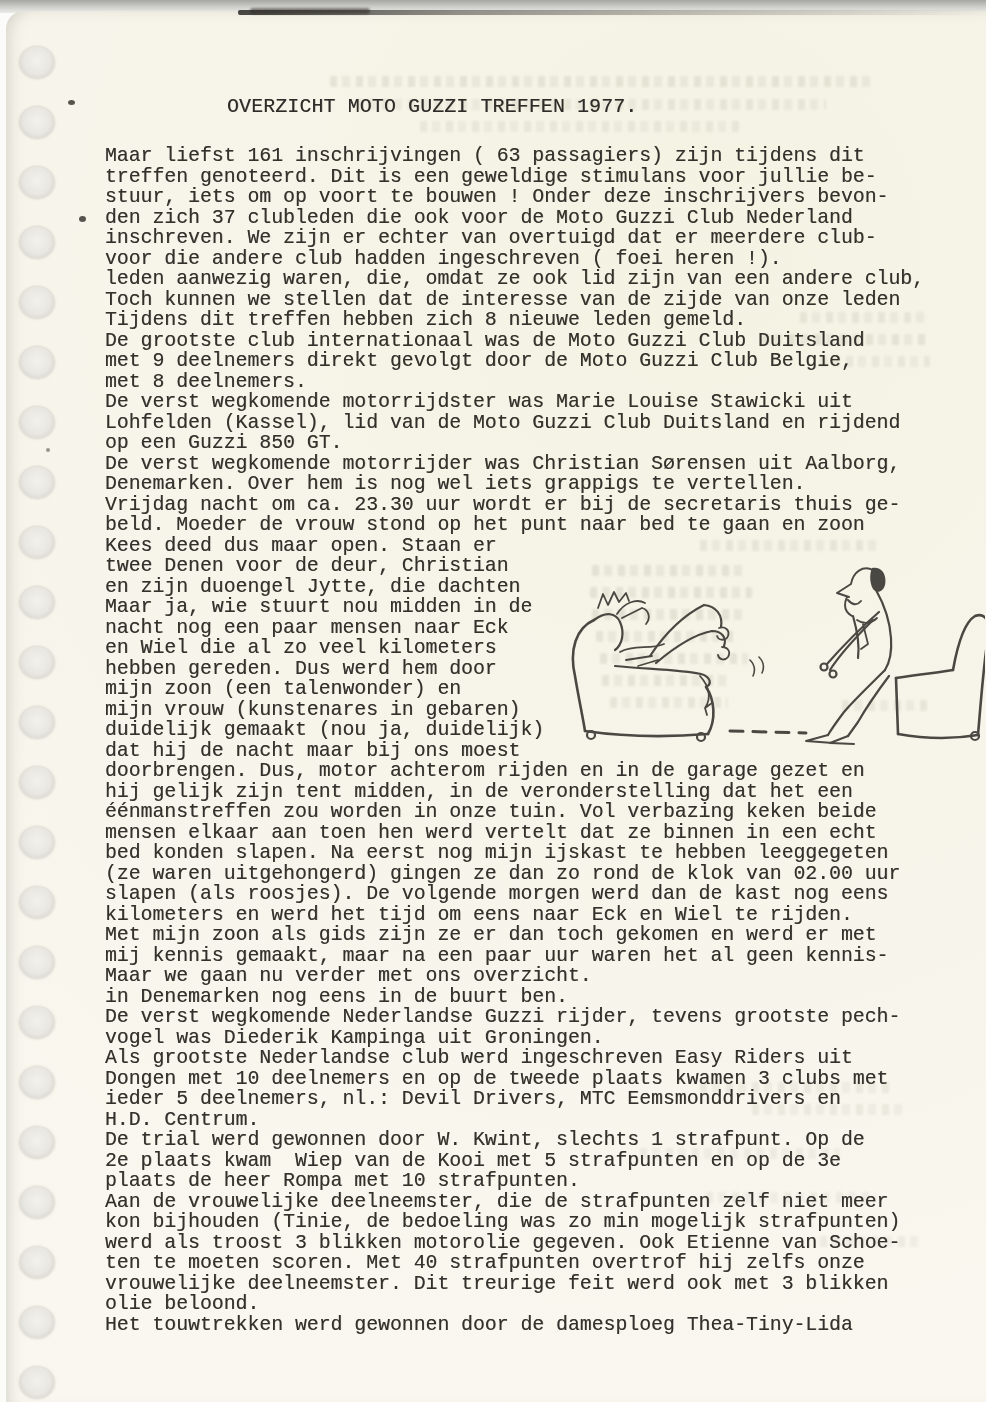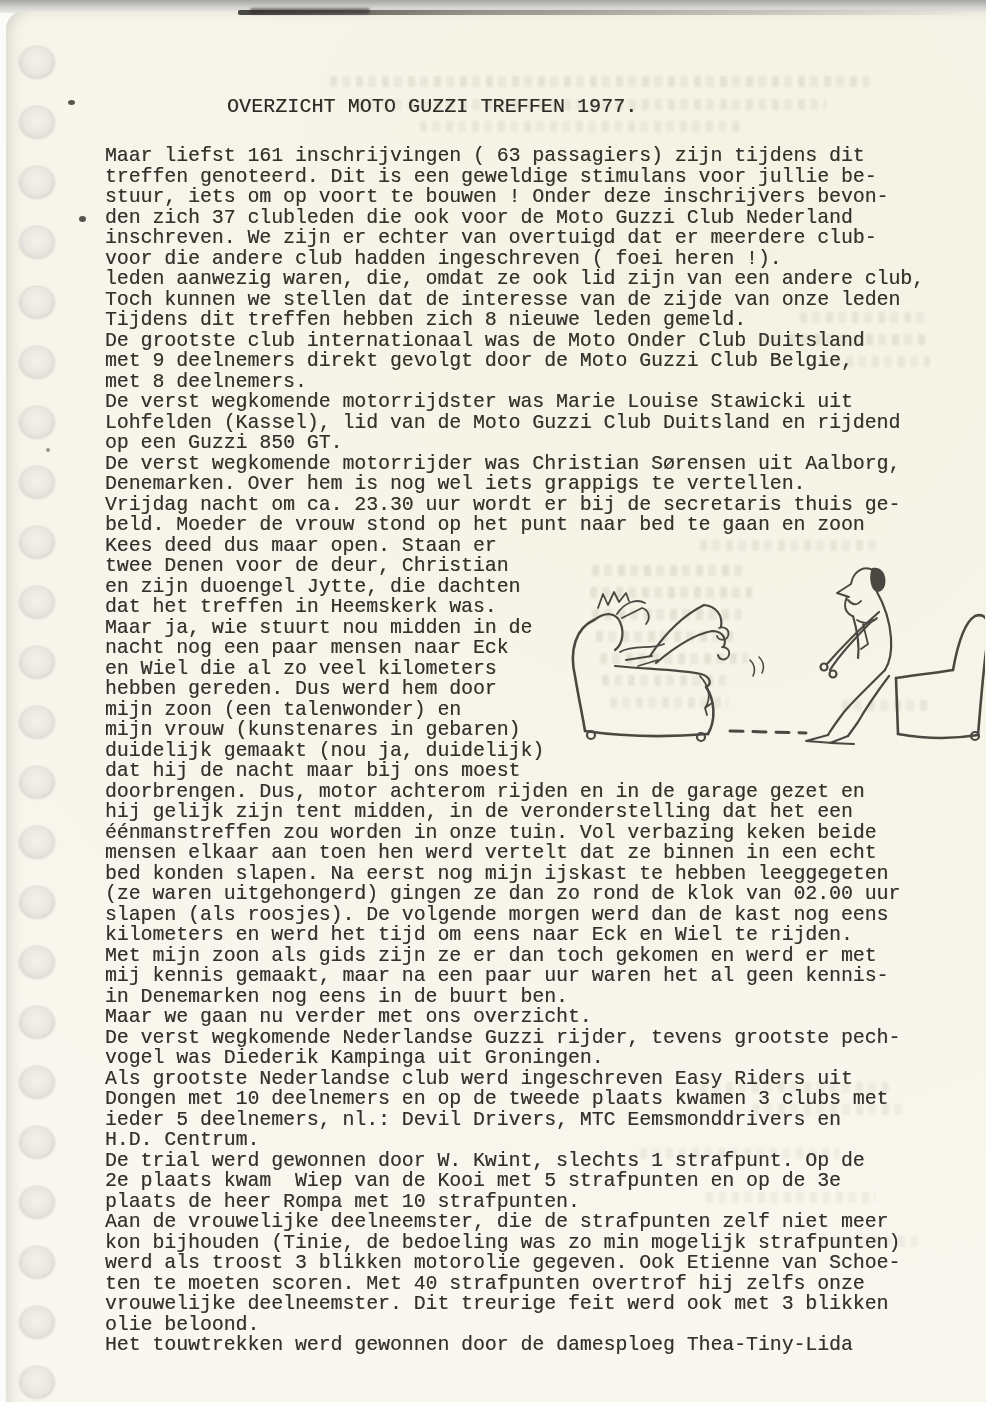--- a/index.html
+++ b/index.html
@@ -118,54 +118,53 @@
 <div class="text-block">
     <div class="line">Maar liefst 161 inschrijvingen ( 63 passagiers) zijn tijdens dit</div>
     <div class="line">treffen genoteerd. Dit is een geweldige stimulans voor jullie be-</div>
     <div class="line">stuur, iets om op voort te bouwen ! Onder deze inschrijvers bevon-</div>
     <div class="line">den zich 37 clubleden die ook voor de Moto Guzzi Club Nederland</div>
     <div class="line">inschreven. We zijn er echter van overtuigd dat er meerdere club-</div>
     <div class="line">voor die andere club hadden ingeschreven ( foei heren !).</div>
     <div class="line">leden aanwezig waren, die, omdat ze ook lid zijn van een andere club,</div>
     <div class="line">Toch kunnen we stellen dat de interesse van de zijde van onze leden</div>
     <div class="line">Tijdens dit treffen hebben zich 8 nieuwe leden gemeld.</div>
-    <div class="line">De grootste club internationaal was de Moto Onder Club Duitsland</div>
+    <div class="line">De grootste club internationaal was de Moto Guzzi Club Duitsland</div>
     <div class="line">met 9 deelnemers direkt gevolgt door de Moto Guzzi Club Belgie,</div>
     <div class="line">met 8 deelnemers.</div>
     <div class="line">De verst wegkomende motorrijdster was Marie Louise Stawicki uit</div>
     <div class="line">Lohfelden (Kassel), lid van de Moto Guzzi Club Duitsland en rijdend</div>
     <div class="line">op een Guzzi 850 GT.</div>
     <div class="line">De verst wegkomende motorrijder was Christian Sørensen uit Aalborg,</div>
     <div class="line">Denemarken. Over hem is nog wel iets grappigs te vertellen.</div>
     <div class="line">Vrijdag nacht om ca. 23.30 uur wordt er bij de secretaris thuis ge-</div>
     <div class="line">beld. Moeder de vrouw stond op het punt naar bed te gaan en zoon</div>
     <div class="line">Kees deed dus maar open. Staan er</div>
     <div class="line">twee Denen voor de deur, Christian</div>
     <div class="line">en zijn duoengel Jytte, die dachten</div>
-    <div class="line">dat het treffen in Heemskerk was.</div>
     <div class="line">Maar ja, wie stuurt nou midden in de</div>
     <div class="line">nacht nog een paar mensen naar Eck</div>
     <div class="line">en Wiel die al zo veel kilometers</div>
     <div class="line">hebben gereden. Dus werd hem door</div>
     <div class="line">mijn zoon (een talenwonder) en</div>
     <div class="line">mijn vrouw (kunstenares in gebaren)</div>
     <div class="line">duidelijk gemaakt (nou ja, duidelijk)</div>
     <div class="line">dat hij de nacht maar bij ons moest</div>
     <div class="line">doorbrengen. Dus, motor achterom rijden en in de garage gezet en</div>
     <div class="line">hij gelijk zijn tent midden, in de veronderstelling dat het een</div>
     <div class="line">éénmanstreffen zou worden in onze tuin. Vol verbazing keken beide</div>
     <div class="line">mensen elkaar aan toen hen werd vertelt dat ze binnen in een echt</div>
     <div class="line">bed konden slapen. Na eerst nog mijn ijskast te hebben leeggegeten</div>
     <div class="line">(ze waren uitgehongerd) gingen ze dan zo rond de klok van 02.00 uur</div>
     <div class="line">slapen (als roosjes). De volgende morgen werd dan de kast nog eens</div>
     <div class="line">kilometers en werd het tijd om eens naar Eck en Wiel te rijden.</div>
     <div class="line">Met mijn zoon als gids zijn ze er dan toch gekomen en werd er met</div>
     <div class="line">mij kennis gemaakt, maar na een paar uur waren het al geen kennis-</div>
+    <div class="line">Maar we gaan nu verder met ons overzicht.</div>
     <div class="line">in Denemarken nog eens in de buurt ben.</div>
-    <div class="line">Maar we gaan nu verder met ons overzicht.</div>
     <div class="line">De verst wegkomende Nederlandse Guzzi rijder, tevens grootste pech-</div>
     <div class="line">vogel was Diederik Kampinga uit Groningen.</div>
     <div class="line">Als grootste Nederlandse club werd ingeschreven Easy Riders uit</div>
     <div class="line">Dongen met 10 deelnemers en op de tweede plaats kwamen 3 clubs met</div>
     <div class="line">ieder 5 deelnemers, nl.: Devil Drivers, MTC Eemsmonddrivers en</div>
     <div class="line">H.D. Centrum.</div>
     <div class="line">De trial werd gewonnen door W. Kwint, slechts 1 strafpunt. Op de</div>
     <div class="line">2e plaats kwam  Wiep van de Kooi met 5 strafpunten en op de 3e</div>
     <div class="line">plaats de heer Rompa met 10 strafpunten.</div>
     <div class="line">Aan de vrouwelijke deelneemster, die de strafpunten zelf niet meer</div>

